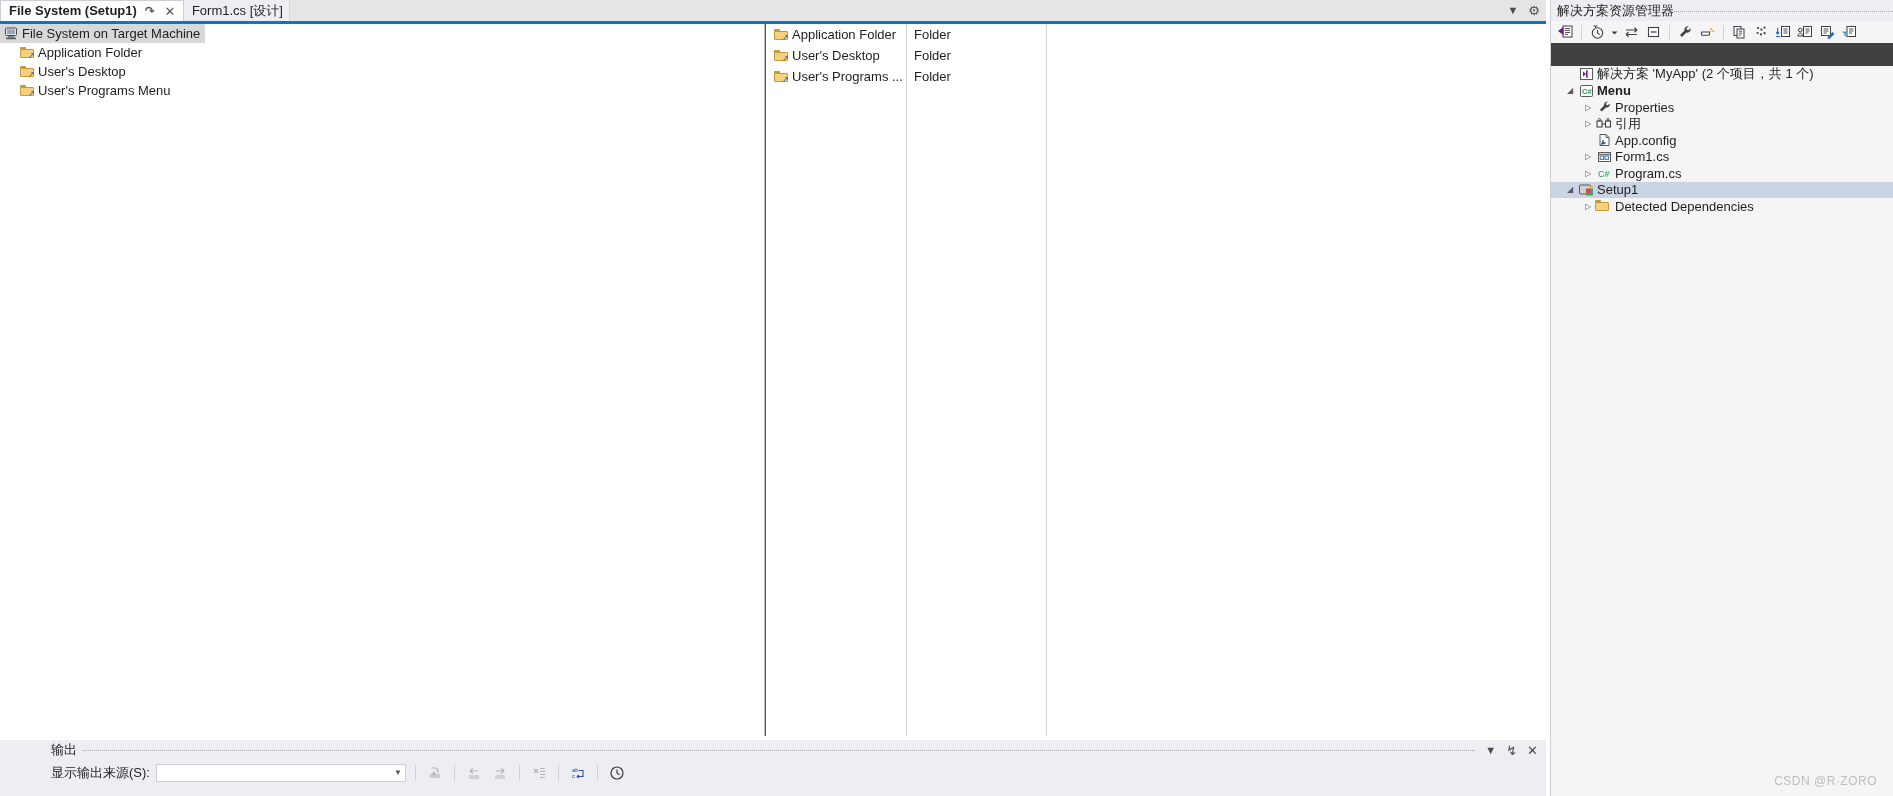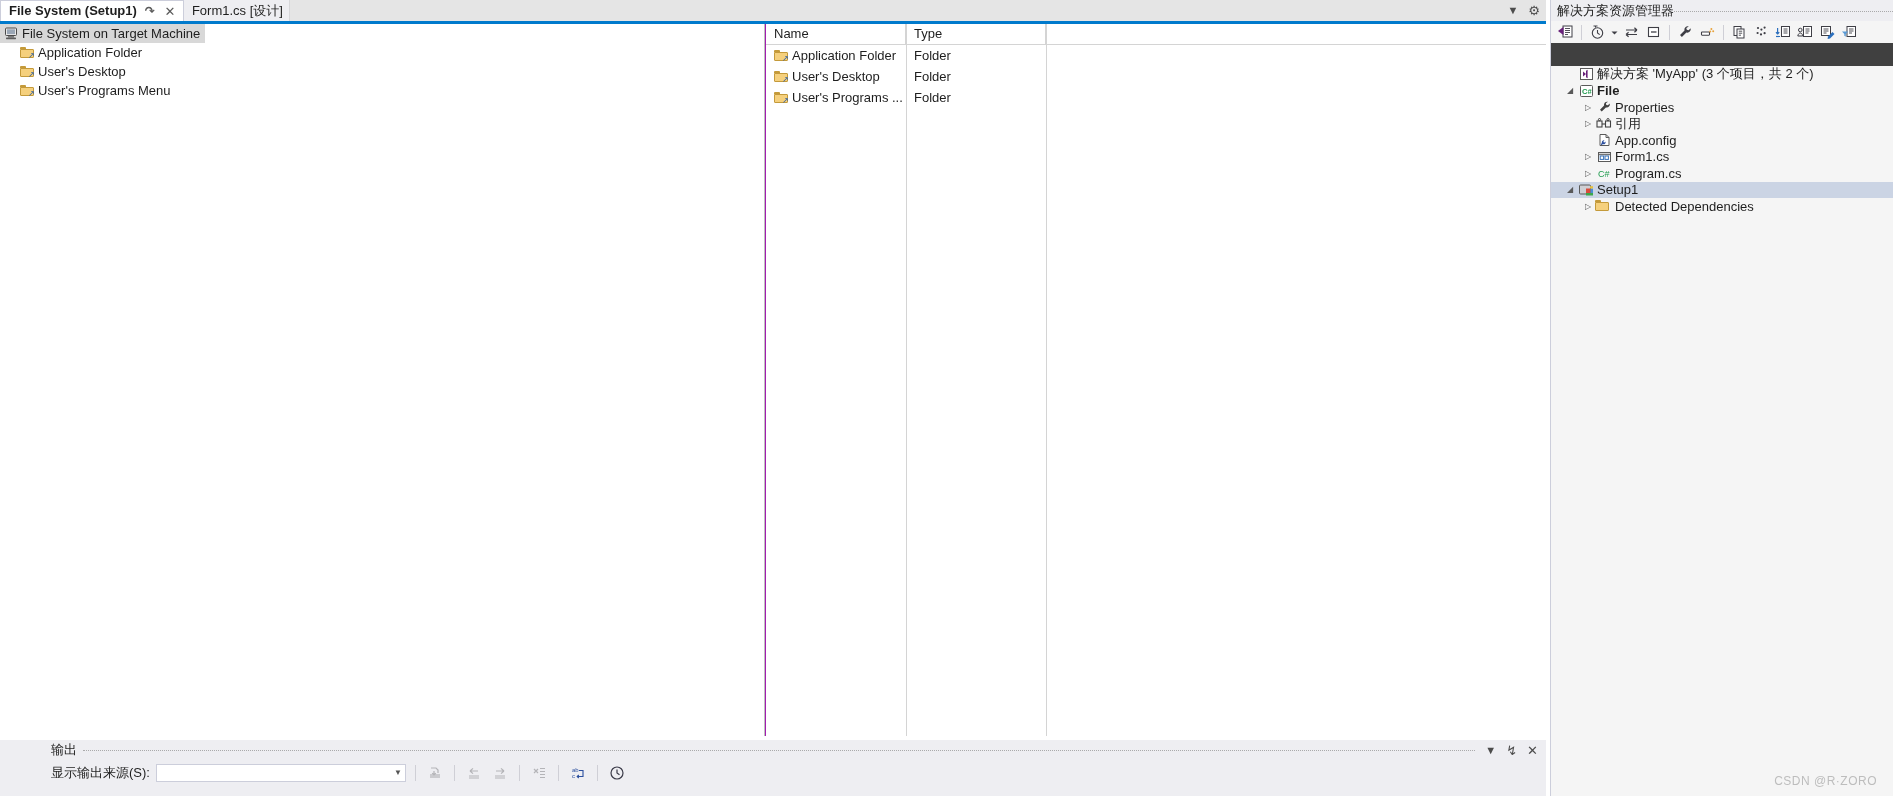--- a/index.html
+++ b/index.html
@@ -455,25 +455,20 @@
               <span class="tabtop"></span>
               <span class="body"></span>
               <span class="shortcut">↗</span>
             </span>
         </span>
         <span>User's Programs Menu</span>
       </div>
     </div>
 
     <div class="fs-list-pane">
-      <div class="list-header">
-        <div class="list-col-h col-name">Name</div>
-        <div class="list-col-h col-type">Type</div>
-        <div class="list-col-h col-rest"></div>
-      </div>
       <div class="vline" style="left:140px; top:0; height:712px;"></div>
       <div class="vline" style="left:280px; top:0; height:712px;"></div>
 
       <div class="list-row">
         <div class="cell-name">
           <span class="folder-ico">
               <span class="tabtop"></span>
               <span class="body"></span>
               <span class="shortcut">↗</span>
             </span>
@@ -692,32 +687,32 @@
 
       <div class="tree-row" style="padding-left:12px">
         <span class="expander"></span>
         <span class="tree-ico">
           <svg width="15" height="14" viewBox="0 0 15 14">
             <rect x="1.5" y="1.5" width="12" height="11" fill="#fff" stroke="#5a5a5a" stroke-width="1"></rect>
             <path d="M4 4.5l3 2.5-3 2.5z" fill="#68217a"></path>
             <path d="M7 3.8v6.4l1.6 1V2.8z" fill="#68217a"></path>
           </svg>
         </span>
-        <span class="tree-label">解决方案 'MyApp' (3 个项目，共 2 个)</span>
+        <span class="tree-label">解决方案 'MyApp' (2 个项目，共 1 个)</span>
       </div>
 
       <div class="tree-row bold" style="padding-left:12px">
         <span class="expander">◢</span>
         <span class="tree-ico">
           <svg width="15" height="14" viewBox="0 0 15 14">
             <rect x="1.5" y="1.5" width="12" height="11" rx="1" fill="#fff" stroke="#5a5a5a" stroke-width="1"></rect>
             <text x="3" y="10" font-family="Liberation Sans, sans-serif" font-size="7.5" fill="#1f9b4e">C#</text>
           </svg>
         </span>
-        <span class="tree-label">File</span>
+        <span class="tree-label">Menu</span>
       </div>
 
       <div class="tree-row" style="padding-left:30px">
         <span class="expander">▷</span>
         <span class="tree-ico">
           <svg width="15" height="14" viewBox="0 0 15 14">
             <path d="M11 1.8a3.1 3.1 0 0 0-3.9 3.8L3 9.8l1.7 1.7 4.2-4.1a3.1 3.1 0 0 0 3.8-3.9l-1.8 1.8-1.6-.4-.4-1.6z" fill="#424242"></path>
           </svg>
         </span>
         <span class="tree-label">Properties</span>

